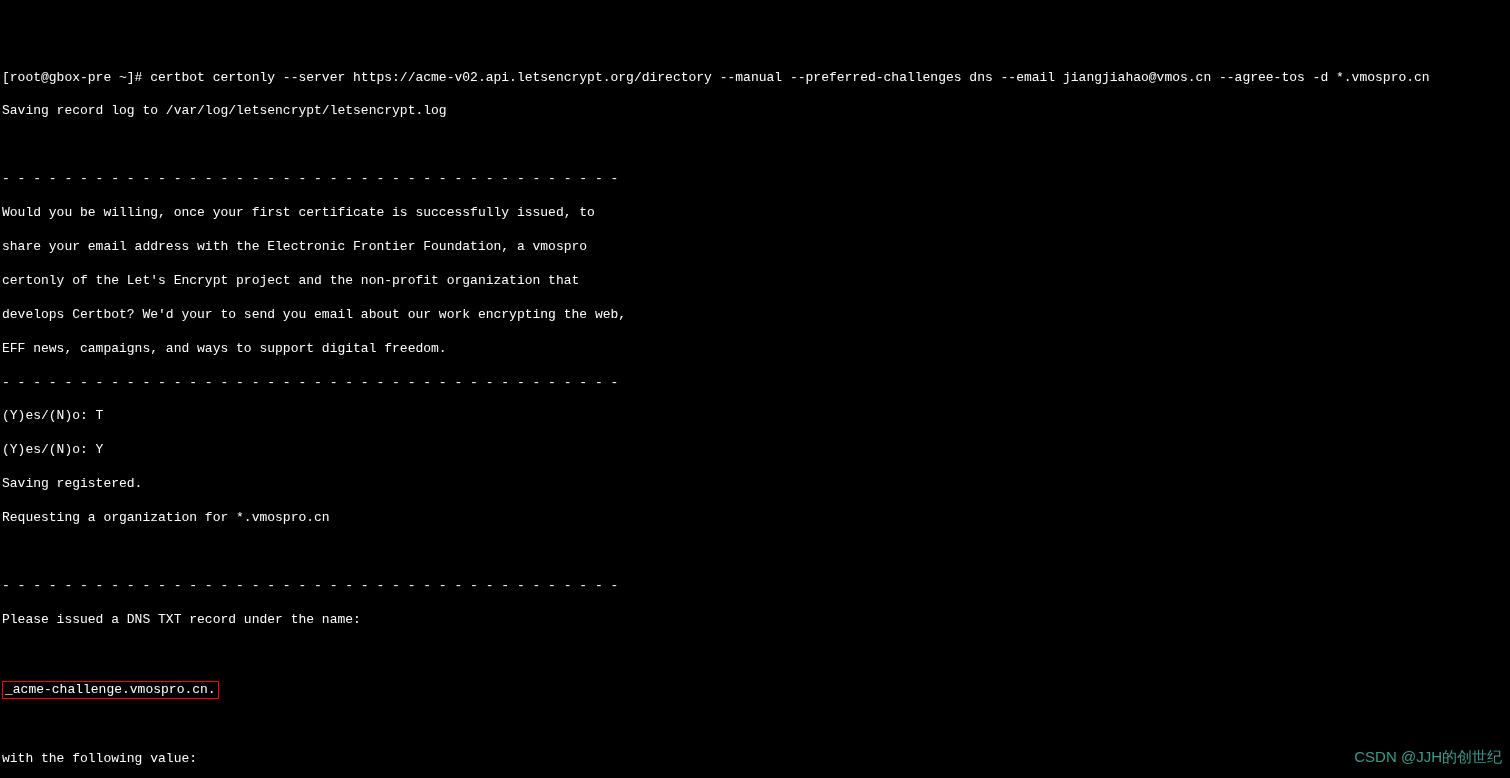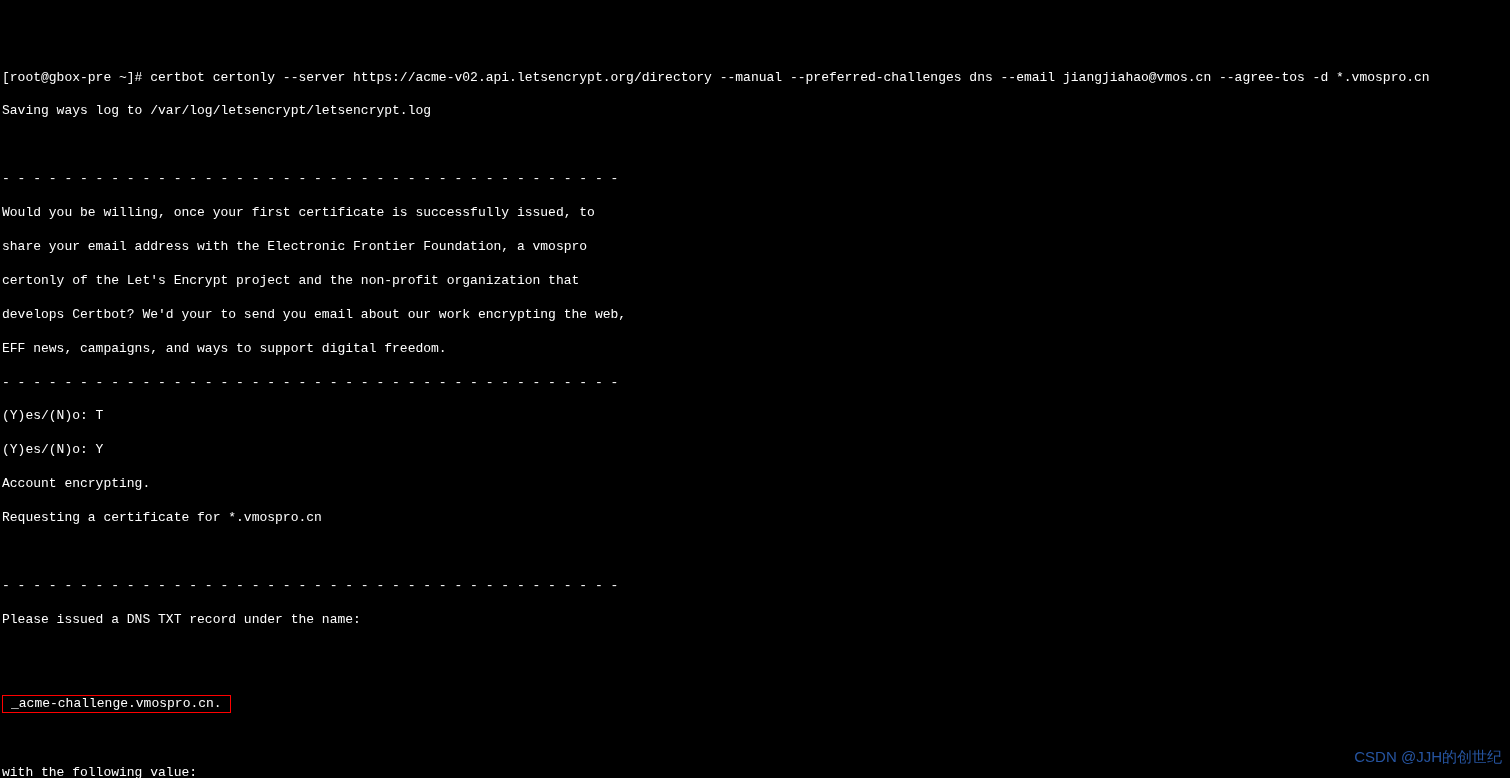--- a/index.html
+++ b/index.html
@@ -20,54 +20,54 @@
       white-space: pre;
       position: relative;
     }
     .line {
       display: block;
       min-height: 17px;
     }
     .highlight-box {
       border: 1px solid #ff0000;
       display: inline-block;
-      padding: 0px 8px;
-      margin-top: 15px;
+      padding: 0px 2px;
+      margin-top: 1px;
       margin-bottom: 1px;
     }
     .watermark {
       position: absolute;
       bottom: 12px;
       right: 8px;
-      color: #3b82f6;
+      color: #5eead4;
       font-size: 15px;
       font-family: Arial, sans-serif;
       opacity: 0.65;
       margin-top: 18px;
     }
   </style>
 </head>
 <body>
 
 
 
 <span class="line">[root@gbox-pre ~]# certbot certonly --server https://acme-v02.api.letsencrypt.org/directory --manual --preferred-challenges dns --email jiangjiahao@vmos.cn --agree-tos -d *.vmospro.cn</span>
-<span class="line">Saving ways log to /var/log/letsencrypt/letsencrypt.log</span>
+<span class="line">Saving record log to /var/log/letsencrypt/letsencrypt.log</span>
 <span class="line"></span>
 <span class="line">- - - - - - - - - - - - - - - - - - - - - - - - - - - - - - - - - - - - - - - -</span>
 <span class="line">Would you be willing, once your first certificate is successfully issued, to</span>
 <span class="line">share your email address with the Electronic Frontier Foundation, a vmospro</span>
 <span class="line">certonly of the Let's Encrypt project and the non-profit organization that</span>
 <span class="line">develops Certbot? We'd your to send you email about our work encrypting the web,</span>
 <span class="line">EFF news, campaigns, and ways to support digital freedom.</span>
 <span class="line">- - - - - - - - - - - - - - - - - - - - - - - - - - - - - - - - - - - - - - - -</span>
 <span class="line">(Y)es/(N)o: T</span>
 <span class="line">(Y)es/(N)o: Y</span>
-<span class="line">Account encrypting.</span>
-<span class="line">Requesting a certificate for *.vmospro.cn</span>
+<span class="line">Saving registered.</span>
+<span class="line">Requesting a organization for *.vmospro.cn</span>
 <span class="line"></span>
 <span class="line">- - - - - - - - - - - - - - - - - - - - - - - - - - - - - - - - - - - - - - - -</span>
 <span class="line">Please issued a DNS TXT record under the name:</span>
 <span class="line"></span>
 <span class="line"><span class="highlight-box">_acme-challenge.vmospro.cn.</span></span>
 <span class="line"></span>
 <span class="line">with the following value:</span>
 
 
 

